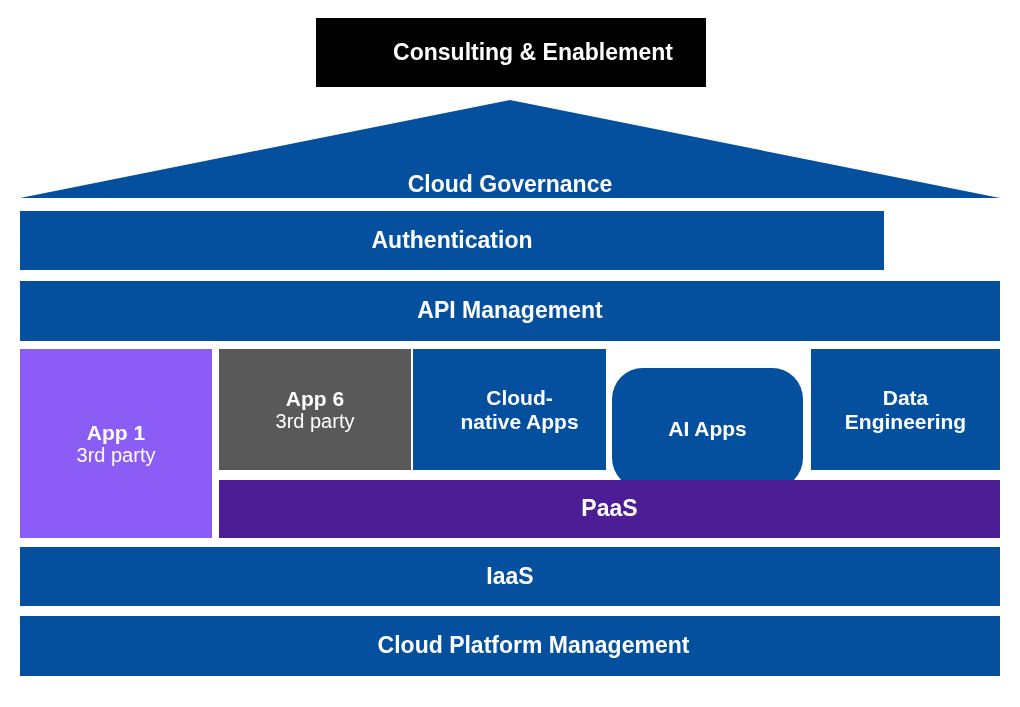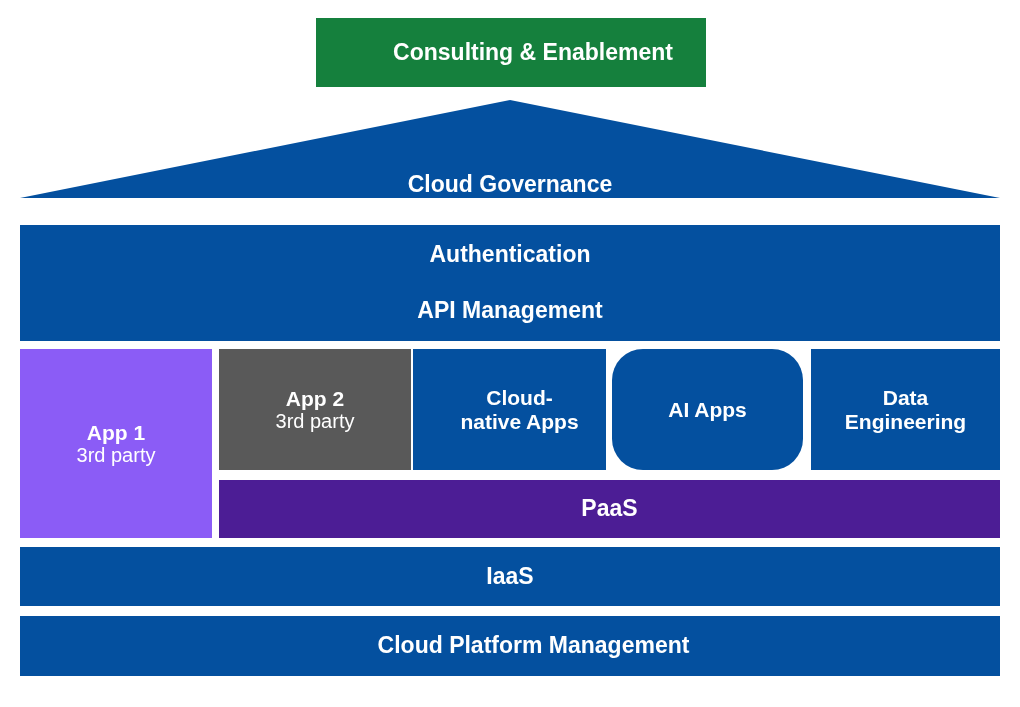--- a/index.html
+++ b/index.html
@@ -40,21 +40,21 @@
     font-weight: normal;
     display: block;
   }
 
   
   #consulting-box {
     left: 316px;
     top: 18px;
     width: 390px;
     height: 69px;
-    background: #15803d;
+    background: #000000;
     font-size: 23px;
     font-weight: bold;
     padding-left: 44px;
   }
 
   
   #governance-wrap {
     position: absolute;
     left: 20px;
     top: 98px;
@@ -82,21 +82,21 @@
     font-weight: bold;
     text-align: center;
   }
 
   
   .bar {
     background: #04509f;
     font-size: 23px;
     font-weight: bold;
   }
-  #authentication-bar { left: 20px; top: 211px;  width: 980px; height: 59px; margin-top: 14px; }
+  #authentication-bar { left: 20px; top: 211px;  width: 864px; height: 59px; }
   #api-bar           { left: 20px; top: 281px;  width: 980px; height: 60px; }
   #iaas-bar          { left: 20px; top: 547px;  width: 980px; height: 59px; }
   #cpm-bar           { left: 20px; top: 616px;  width: 980px; height: 60px; padding-left: 47px; }
 
   
   .appbox { font-size: 21px; }
   #app1-box {
     left: 20px; top: 349px; width: 192px; height: 189px;
     background: #8b5cf6;
   }
@@ -109,21 +109,21 @@
   #app2-box .lbl-strong { font-size: 21px; }
   #app2-box .lbl-sub    { font-size: 20px; }
   #cloudnative-box {
     left: 413px; top: 349px; width: 193px; height: 121px;
     background: #04509f;
     font-weight: bold;
     font-size: 21px;
     padding-left: 20px;
   }
   #aiapps-box {
-    left: 612px; top: 349px; width: 191px; height: 121px;
+    left: 612px; top: 368px; width: 191px; height: 121px;
     background: #04509f;
     font-weight: bold;
     font-size: 21px;
     border-radius: 31px;
   }
   #dataeng-box {
     left: 811px; top: 349px; width: 189px; height: 121px;
     background: #04509f;
     font-weight: bold;
     font-size: 21px;
@@ -160,21 +160,21 @@
   <div class="blk bar" id="api-bar">
     <span>API Management</span>
   </div>
 
   <div class="blk appbox" id="app1-box">
     <span class="lbl-strong">App 1</span>
     <span class="lbl-sub">3rd party</span>
   </div>
 
   <div class="blk appbox" id="app2-box">
-    <span class="lbl-strong">App 2</span>
+    <span class="lbl-strong">App 6</span>
     <span class="lbl-sub">3rd party</span>
   </div>
 
   <div class="blk" id="cloudnative-box">
     <span>Cloud-</span>
     <span>native Apps</span>
   </div>
 
   <div class="blk" id="aiapps-box">
     <span>AI Apps</span>

